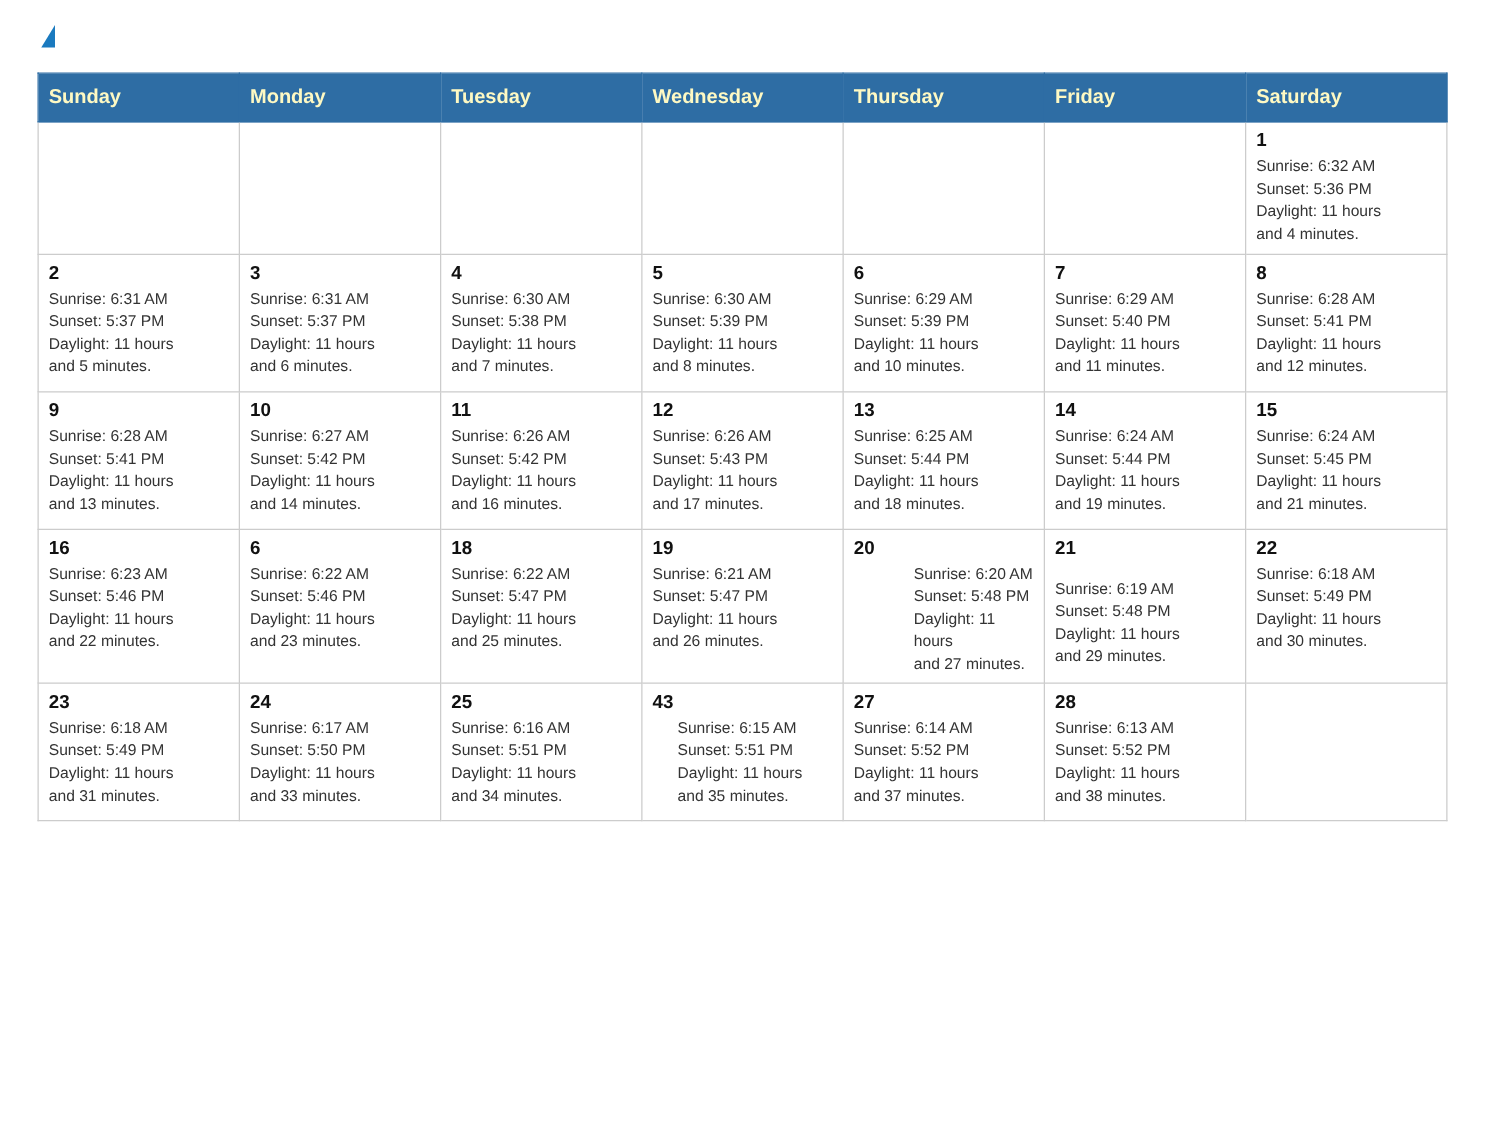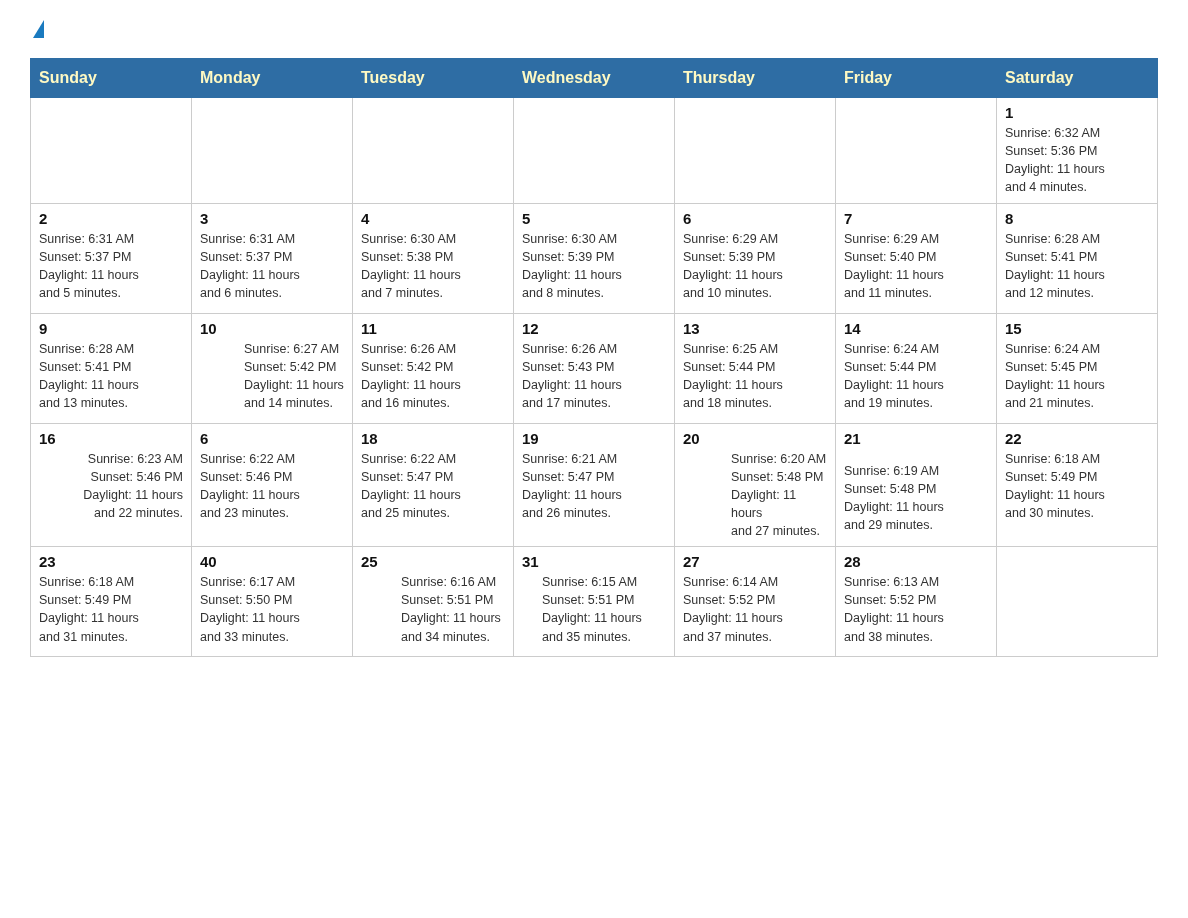--- a/index.html
+++ b/index.html
@@ -206,21 +206,21 @@
       <tr class="week-row">
         <td>
           <span class="day-number">9</span>
           <div class="day-info" style="white-space: pre-line;">Sunrise: 6:28 AM
 Sunset: 5:41 PM
 Daylight: 11 hours
 and 13 minutes.</div>
         </td>
         <td>
           <span class="day-number">10</span>
-          <div class="day-info" style="white-space: pre-line; margin-left: 44px;">Sunrise: 6:27 AM
+          <div class="day-info" style="white-space: pre-line;">Sunrise: 6:27 AM
 Sunset: 5:42 PM
 Daylight: 11 hours
 and 14 minutes.</div>
         </td>
         <td>
           <span class="day-number">11</span>
           <div class="day-info" style="white-space: pre-line;">Sunrise: 6:26 AM
 Sunset: 5:42 PM
 Daylight: 11 hours
 and 16 minutes.</div>
@@ -250,21 +250,21 @@
           <span class="day-number">15</span>
           <div class="day-info" style="white-space: pre-line;">Sunrise: 6:24 AM
 Sunset: 5:45 PM
 Daylight: 11 hours
 and 21 minutes.</div>
         </td>
       </tr>
       <tr class="week-row">
         <td>
           <span class="day-number">16</span>
-          <div class="day-info" style="white-space: pre-line; text-align: right;">Sunrise: 6:23 AM
+          <div class="day-info" style="white-space: pre-line;">Sunrise: 6:23 AM
 Sunset: 5:46 PM
 Daylight: 11 hours
 and 22 minutes.</div>
         </td>
         <td>
           <span class="day-number">6</span>
           <div class="day-info" style="white-space: pre-line;">Sunrise: 6:22 AM
 Sunset: 5:46 PM
 Daylight: 11 hours
 and 23 minutes.</div>
@@ -307,35 +307,35 @@
       </tr>
       <tr class="week-row">
         <td>
           <span class="day-number">23</span>
           <div class="day-info" style="white-space: pre-line;">Sunrise: 6:18 AM
 Sunset: 5:49 PM
 Daylight: 11 hours
 and 31 minutes.</div>
         </td>
         <td>
-          <span class="day-number">40</span>
+          <span class="day-number">24</span>
           <div class="day-info" style="white-space: pre-line;">Sunrise: 6:17 AM
 Sunset: 5:50 PM
 Daylight: 11 hours
 and 33 minutes.</div>
         </td>
         <td>
           <span class="day-number">25</span>
-          <div class="day-info" style="white-space: pre-line; margin-left: 40px;">Sunrise: 6:16 AM
+          <div class="day-info" style="white-space: pre-line;">Sunrise: 6:16 AM
 Sunset: 5:51 PM
 Daylight: 11 hours
 and 34 minutes.</div>
         </td>
         <td>
-          <span class="day-number">31</span>
+          <span class="day-number">43</span>
           <div class="day-info" style="white-space: pre-line; margin-left: 20px;">Sunrise: 6:15 AM
 Sunset: 5:51 PM
 Daylight: 11 hours
 and 35 minutes.</div>
         </td>
         <td>
           <span class="day-number">27</span>
           <div class="day-info" style="white-space: pre-line;">Sunrise: 6:14 AM
 Sunset: 5:52 PM
 Daylight: 11 hours

